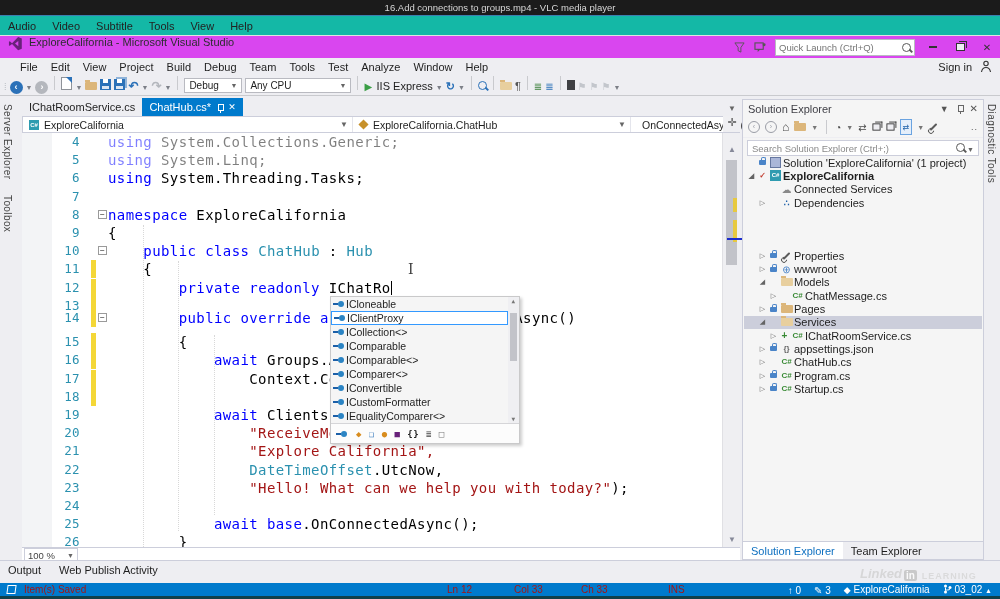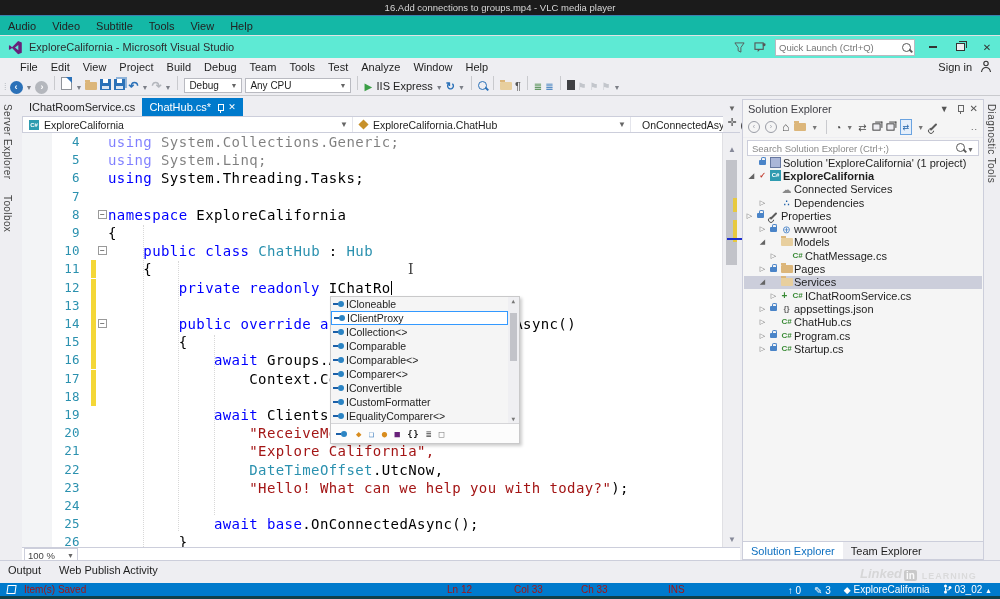--- a/index.html
+++ b/index.html
@@ -6,21 +6,21 @@
   body{width:1000px;height:599px;position:relative;overflow:hidden;background:#eeeef2;
        font-family:"Liberation Sans",sans-serif;-webkit-font-smoothing:antialiased;}
   .abs{position:absolute;}
   
   #vlcTitle{left:0;top:0;width:1000px;height:15px;background:#1b1b1b;border-bottom:1px solid #3c7fb1;
             color:#d8d8d8;font-size:9.5px;text-align:center;line-height:15px;}
   #vlcMenu{left:0;top:16px;width:1000px;height:20px;background:#14b8a6;border-bottom:1px solid #e2e2e2;
            display:flex;align-items:center;padding-left:8px;box-sizing:border-box;}
   #vlcMenu span{font-size:11px;color:#222;margin-right:16px;}
   
-  #vsTitle{left:0;top:36px;width:1000px;height:22px;background:#5eead4;display:flex;align-items:center;}
+  #vsTitle{left:0;top:36px;width:1000px;height:22px;background:#d946ef;display:flex;}
   #vsTitle .t{font-size:11px;color:#2d2d30;margin-left:6px;}
   #vsLogo{margin-left:8px;}
   #titleRight{position:absolute;right:4px;top:0;height:22px;display:flex;align-items:center;gap:9px;}
   #quickLaunch{width:132px;height:15px;border:1px solid #b9bac1;background:#fff;display:flex;align-items:center;
                font-size:9.5px;color:#767676;padding:0 3px;justify-content:space-between;}
   .winBtn{width:18px;height:16px;display:flex;align-items:center;justify-content:center;color:#333;font-size:10px;}
   .minGlyph{width:8px;height:1.5px;background:#333;display:inline-block;}
   .restGlyph{width:7px;height:6px;border:1px solid #333;position:relative;display:inline-block;background:#eeeef2;}
   .restGlyph::before{content:'';position:absolute;left:2px;top:-3px;width:7px;height:6px;border:1px solid #333;border-bottom:none;border-left:none;}
   
@@ -308,21 +308,21 @@
       <div class="cl dim" style="top: 0px;"><span class="num">4</span><span class="txt"><span class="k">using</span><span> System.Collections.Generic;</span></span></div>
       <div class="cl dim" style="top: 18px;"><span class="num">5</span><span class="txt"><span class="k">using</span><span> System.Linq;</span></span></div>
       <div class="cl" style="top: 36px;"><span class="num">6</span><span class="txt"><span class="k">using</span><span> System.Threading.Tasks;</span></span></div>
       <div class="cl" style="top: 55px;"><span class="num">7</span><span class="txt"></span></div>
       <div class="cl" style="top: 73px;"><span class="num">8</span><span class="fold">−</span><span class="txt"><span class="k">namespace</span><span> ExploreCalifornia</span></span></div>
       <div class="cl" style="top: 91px;"><span class="num">9</span><span class="txt"><span>{</span></span></div>
       <div class="cl" style="top: 109px;"><span class="num">10</span><span class="fold">−</span><span class="txt"><span>    </span><span class="k">public</span><span> </span><span class="k">class</span><span> </span><span class="t">ChatHub</span><span> : </span><span class="t">Hub</span></span></div>
       <div class="cl" style="top: 127px;"><span class="num">11</span><span class="chg"></span><span class="txt"><span>    {</span></span></div>
       <div class="cl" style="top: 146px;"><span class="num">12</span><span class="chg"></span><span class="txt"><span>        </span><span class="k">private</span><span> </span><span class="k">readonly</span><span> IChatRo</span><span class="caretBar"></span></span></div>
       <div class="cl" style="top: 164px;"><span class="num">13</span><span class="chg"></span><span class="txt"></span></div>
-      <div class="cl" style="top: 182px;"><span class="num">14</span><span class="chg"></span><span class="fold">−</span><span class="txt"><span>        </span><span class="k">public</span><span> </span><span class="k">override</span><span> </span><span class="k">async</span><span> </span><span class="t">Task</span><span> OnConnectedAsync()</span></span></div>
+      <div class="cl" style="top: 176px;"><span class="num">14</span><span class="chg"></span><span class="fold">−</span><span class="txt"><span>        </span><span class="k">public</span><span> </span><span class="k">override</span><span> </span><span class="k">async</span><span> </span><span class="t">Task</span><span> OnConnectedAsync()</span></span></div>
       <div class="cl" style="top: 200px;"><span class="num">15</span><span class="chg"></span><span class="txt"><span>        {</span></span></div>
       <div class="cl" style="top: 218px;"><span class="num">16</span><span class="chg"></span><span class="txt"><span>            </span><span class="k">await</span><span> Groups.AddToGroupAsync(</span></span></div>
       <div class="cl" style="top: 237px;"><span class="num">17</span><span class="chg"></span><span class="txt"><span>                Context.ConnectionId,</span></span></div>
       <div class="cl" style="top: 255px;"><span class="num">18</span><span class="chg"></span><span class="txt"></span></div>
       <div class="cl" style="top: 273px;"><span class="num">19</span><span class="txt"><span>            </span><span class="k">await</span><span> Clients.Group(</span></span></div>
       <div class="cl" style="top: 291px;"><span class="num">20</span><span class="txt"><span>                </span><span class="s">"ReceiveMessage",</span></span></div>
       <div class="cl" style="top: 309px;"><span class="num">21</span><span class="txt"><span>                </span><span class="s">"Explore California",</span></span></div>
       <div class="cl" style="top: 328px;"><span class="num">22</span><span class="txt"><span>                </span><span class="t">DateTimeOffset</span><span>.UtcNow,</span></span></div>
       <div class="cl" style="top: 346px;"><span class="num">23</span><span class="txt"><span>                </span><span class="s">"Hello! What can we help you with today?"</span><span>);</span></span></div>
       <div class="cl" style="top: 364px;"><span class="num">24</span><span class="txt"></span></div>
@@ -460,21 +460,21 @@
         <span>Connected Services</span>
       </div>
       <div class="trow" style="padding-left: 13px;">
         <span class="texp">▷</span>
         <span class="tmark"></span>
         <span class="ticon">
           <span class="icoDep">∴</span>
         </span>
         <span>Dependencies</span>
       </div>
-      <div class="trow" style="">
+      <div class="trow" style="padding-left: 13px; margin-top: 40px;">
         <span class="texp">▷</span>
         <span class="tmark"><span class="icoLock"></span></span>
         <span class="ticon">
           <span class="icoWrench"></span>
         </span>
         <span>Properties</span>
       </div>
       <div class="trow" style="padding-left: 13px;">
         <span class="texp">▷</span>
         <span class="tmark"><span class="icoLock"></span></span>

